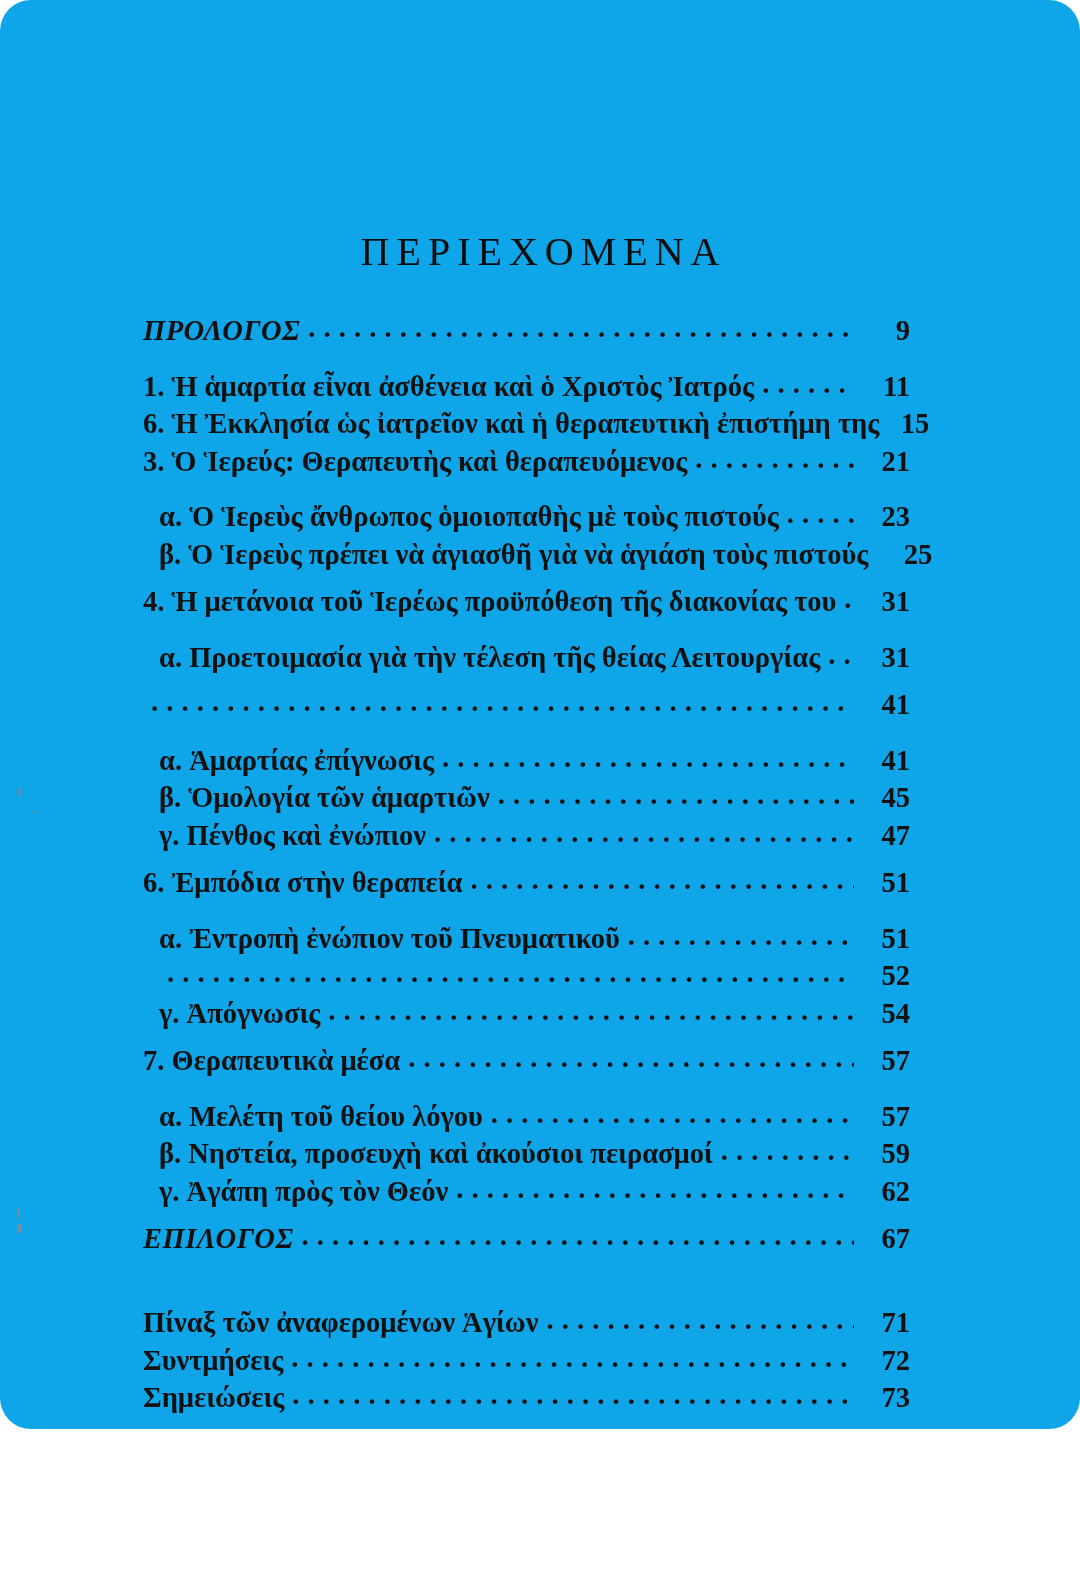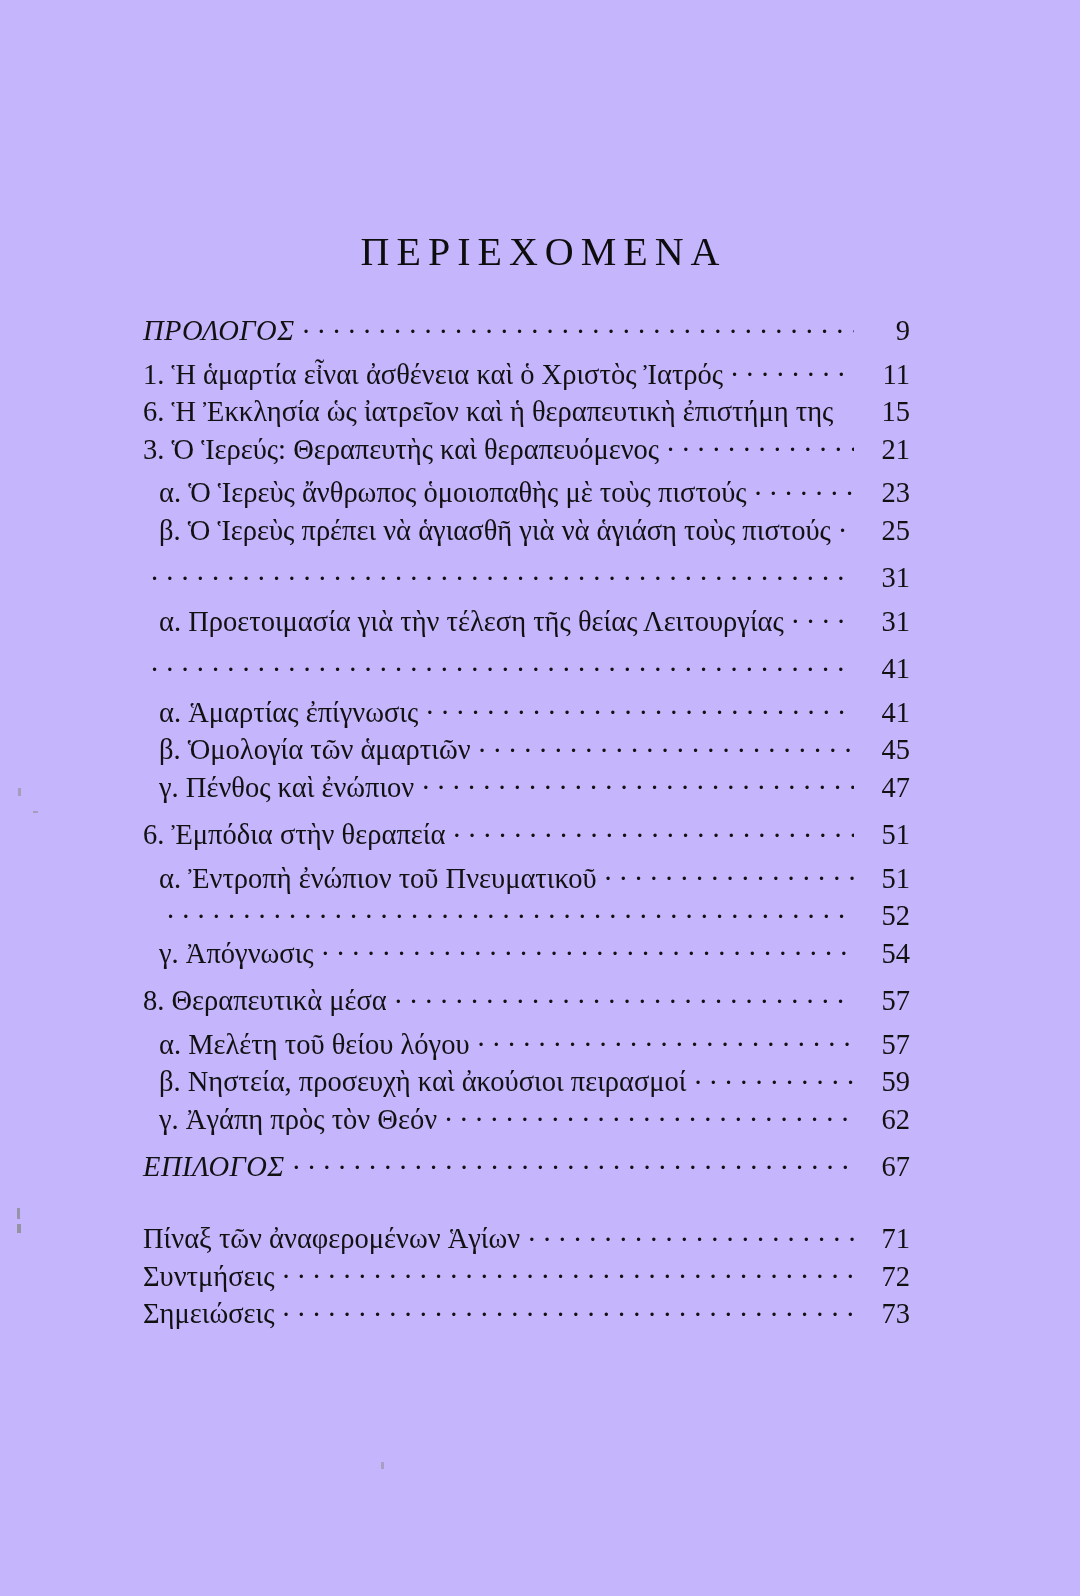--- a/index.html
+++ b/index.html
@@ -9,23 +9,24 @@
   }
 
   body {
     font-family: "Liberation Serif", "DejaVu Serif", serif;
     color: #111111;
   }
 
   .page {
     position: relative;
     width: 1080px;
-    height: 1596px;
-    background: #c4b5fd;
+    height: 1429px;
+    background: #0ea5e9;
     overflow: hidden;
+    border-radius: 31px;
   }
 
   
   .toc-title {
     position: absolute;
     top: 228px;
     left: 0;
     width: 1080px;
     text-align: center;
     font-size: 40px;
@@ -39,32 +40,33 @@
   
   .toc {
     position: absolute;
     top: 312px;
     left: 143px;
     width: 767px;
   }
 
   .toc-row {
     display: flex;
-    align-items: flex-start;
+    align-items: center;
     font-size: 28.5px;
     line-height: 37.5px;
     color: #111111;
     white-space: nowrap;
+    font-weight: bold;
   }
 
   
   .lvl-sub { padding-left: 16px; }
 
   
-  .gap-sm { margin-top: 6px; }
+  .gap-sm { margin-top: 18px; }
   .gap-md { margin-top: 10px; }
 
   .row-label {
     flex: 0 0 auto;
   }
 
   .row-italic .row-label {
     font-style: italic;
     letter-spacing: 0.5px;
   }
@@ -151,20 +153,21 @@
         <span class="row-label">α. Ὁ Ἱερεὺς ἄνθρωπος ὁμοιοπαθὴς μὲ τοὺς πιστούς</span>
         <span class="leader"></span>
         <span class="row-page">23</span>
       </div>
       <div class="toc-row lvl-sub">
         <span class="row-label">β. Ὁ Ἱερεὺς πρέπει νὰ ἁγιασθῆ γιὰ νὰ ἁγιάση τοὺς πιστούς</span>
         <span class="leader"></span>
         <span class="row-page">25</span>
       </div>
       <div class="toc-row gap-md">
+        <span class="row-label">4. Ἡ μετάνοια τοῦ Ἱερέως προϋπόθεση τῆς διακονίας του</span>
         <span class="leader"></span>
         <span class="row-page">31</span>
       </div>
       <div class="toc-row lvl-sub gap-sm">
         <span class="row-label">α. Προετοιμασία γιὰ τὴν τέλεση τῆς θείας Λειτουργίας</span>
         <span class="leader"></span>
         <span class="row-page">31</span>
       </div>
       <div class="toc-row gap-md">
         <span class="leader"></span>
@@ -198,21 +201,21 @@
       <div class="toc-row lvl-sub">
         <span class="leader"></span>
         <span class="row-page">52</span>
       </div>
       <div class="toc-row lvl-sub">
         <span class="row-label">γ. Ἀπόγνωσις</span>
         <span class="leader"></span>
         <span class="row-page">54</span>
       </div>
       <div class="toc-row gap-md">
-        <span class="row-label">8. Θεραπευτικὰ μέσα</span>
+        <span class="row-label">7. Θεραπευτικὰ μέσα</span>
         <span class="leader"></span>
         <span class="row-page">57</span>
       </div>
       <div class="toc-row lvl-sub gap-sm">
         <span class="row-label">α. Μελέτη τοῦ θείου λόγου</span>
         <span class="leader"></span>
         <span class="row-page">57</span>
       </div>
       <div class="toc-row lvl-sub">
         <span class="row-label">β. Νηστεία, προσευχὴ καὶ ἀκούσιοι πειρασμοί</span>

